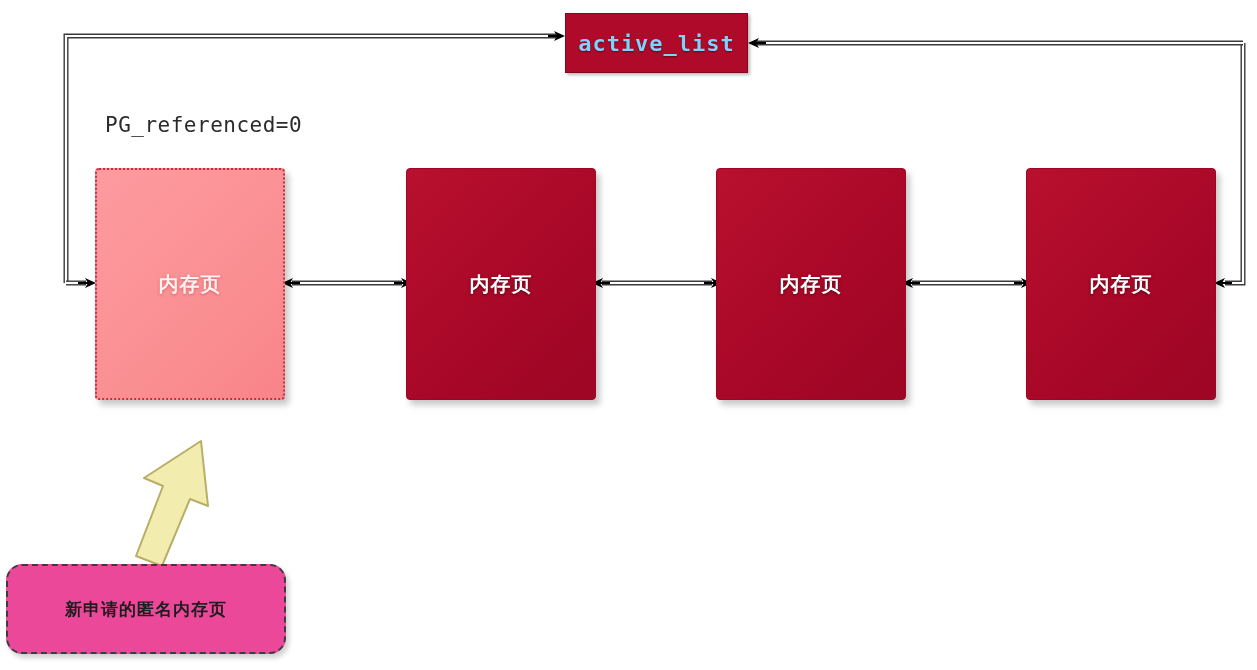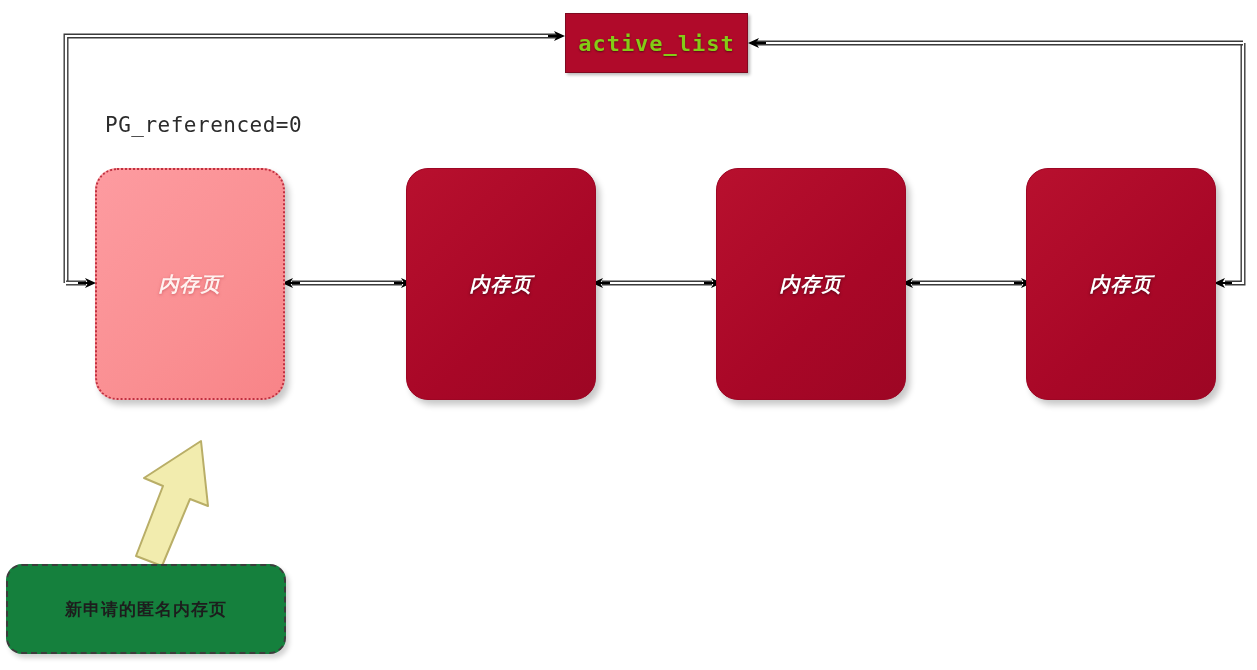--- a/index.html
+++ b/index.html
@@ -35,42 +35,41 @@
     height: 60px;
     background: #b00a2a;
     border: 1px solid #7e0a20;
     box-sizing: border-box;
     display: flex;
     align-items: center;
     justify-content: center;
     box-shadow: 2px 2px 3px rgba(0,0,0,0.28);
   }
   .active-list-label {
-    color: #84cc16;
+    color: #7dd3fc;
     font-family: "DejaVu Sans Mono", "Liberation Mono", monospace;
     font-size: 22px;
     font-weight: 700;
     letter-spacing: 1px;
     text-shadow: 0 1px 2px rgba(0,0,0,0.45);
     text-align: center;
   }
 
   
   .page-node {
     position: absolute;
     top: 168px;
     width: 190px;
     height: 232px;
-    border-radius: 22px;
+    border-radius: 4px;
     box-sizing: border-box;
     display: flex;
     align-items: center;
     justify-content: center;
     box-shadow: 4px 5px 6px rgba(0,0,0,0.22);
-    font-style: italic;
   }
   .page-node.filled {
     background: #b00a2a;
     background-image: linear-gradient(135deg, #b8102e 0%, #a80727 60%, #9d0624 100%);
     border: 1px solid #9d0624;
   }
   .page-node.new-page {
     background: #fa8f92;
     background-image: linear-gradient(135deg, #fd9ba0 0%, #fa8f92 60%, #f88488 100%);
     border: 2px dotted #c03040;
@@ -101,21 +100,21 @@
 
   
   .callout-box {
     position: absolute;
     left: 6px;
     top: 564px;
     width: 280px;
     height: 90px;
     border: 2px dashed #3c3c3c;
     border-radius: 16px;
-    background: #15803d;
+    background: #ec4899;
     box-sizing: border-box;
     display: flex;
     align-items: center;
     justify-content: center;
     box-shadow: 3px 4px 5px rgba(0,0,0,0.18);
   }
   .callout-text {
     color: #1d1d1d;
     font-size: 17px;
     font-weight: 700;

